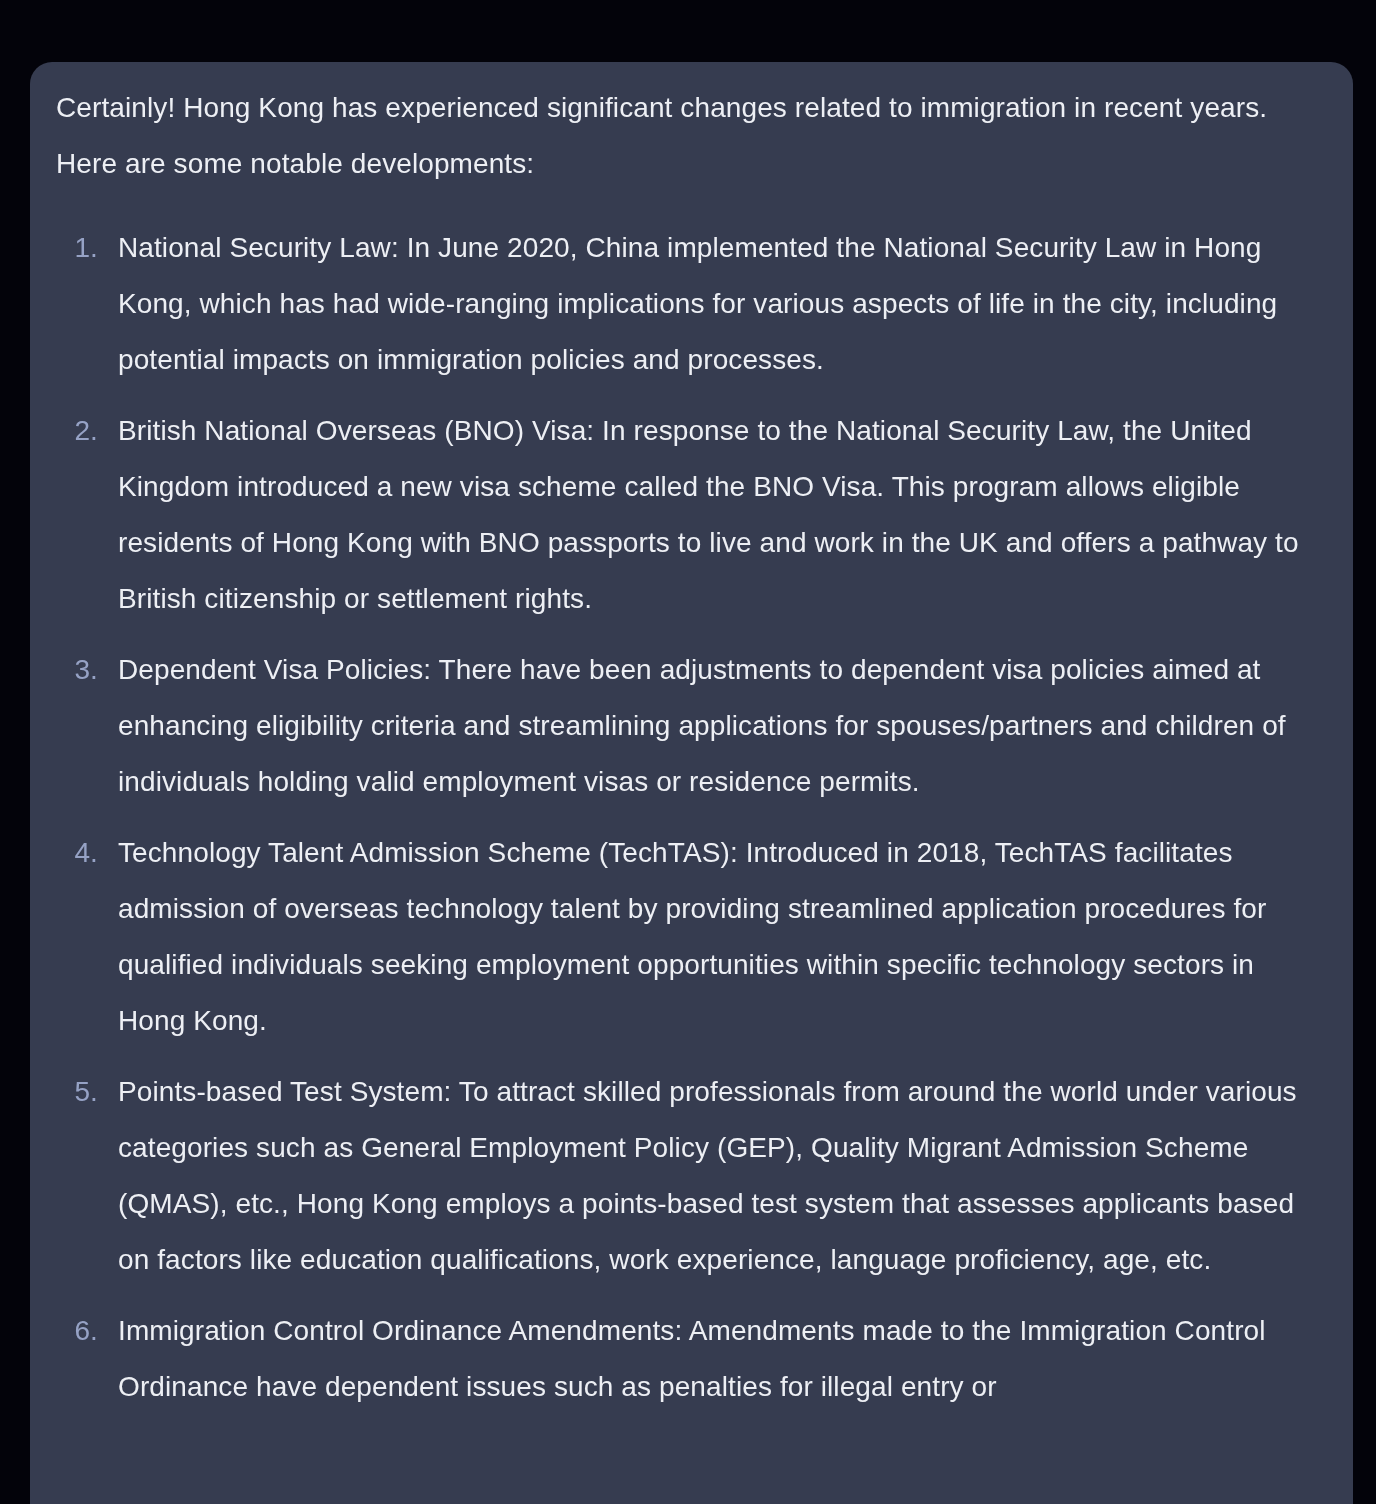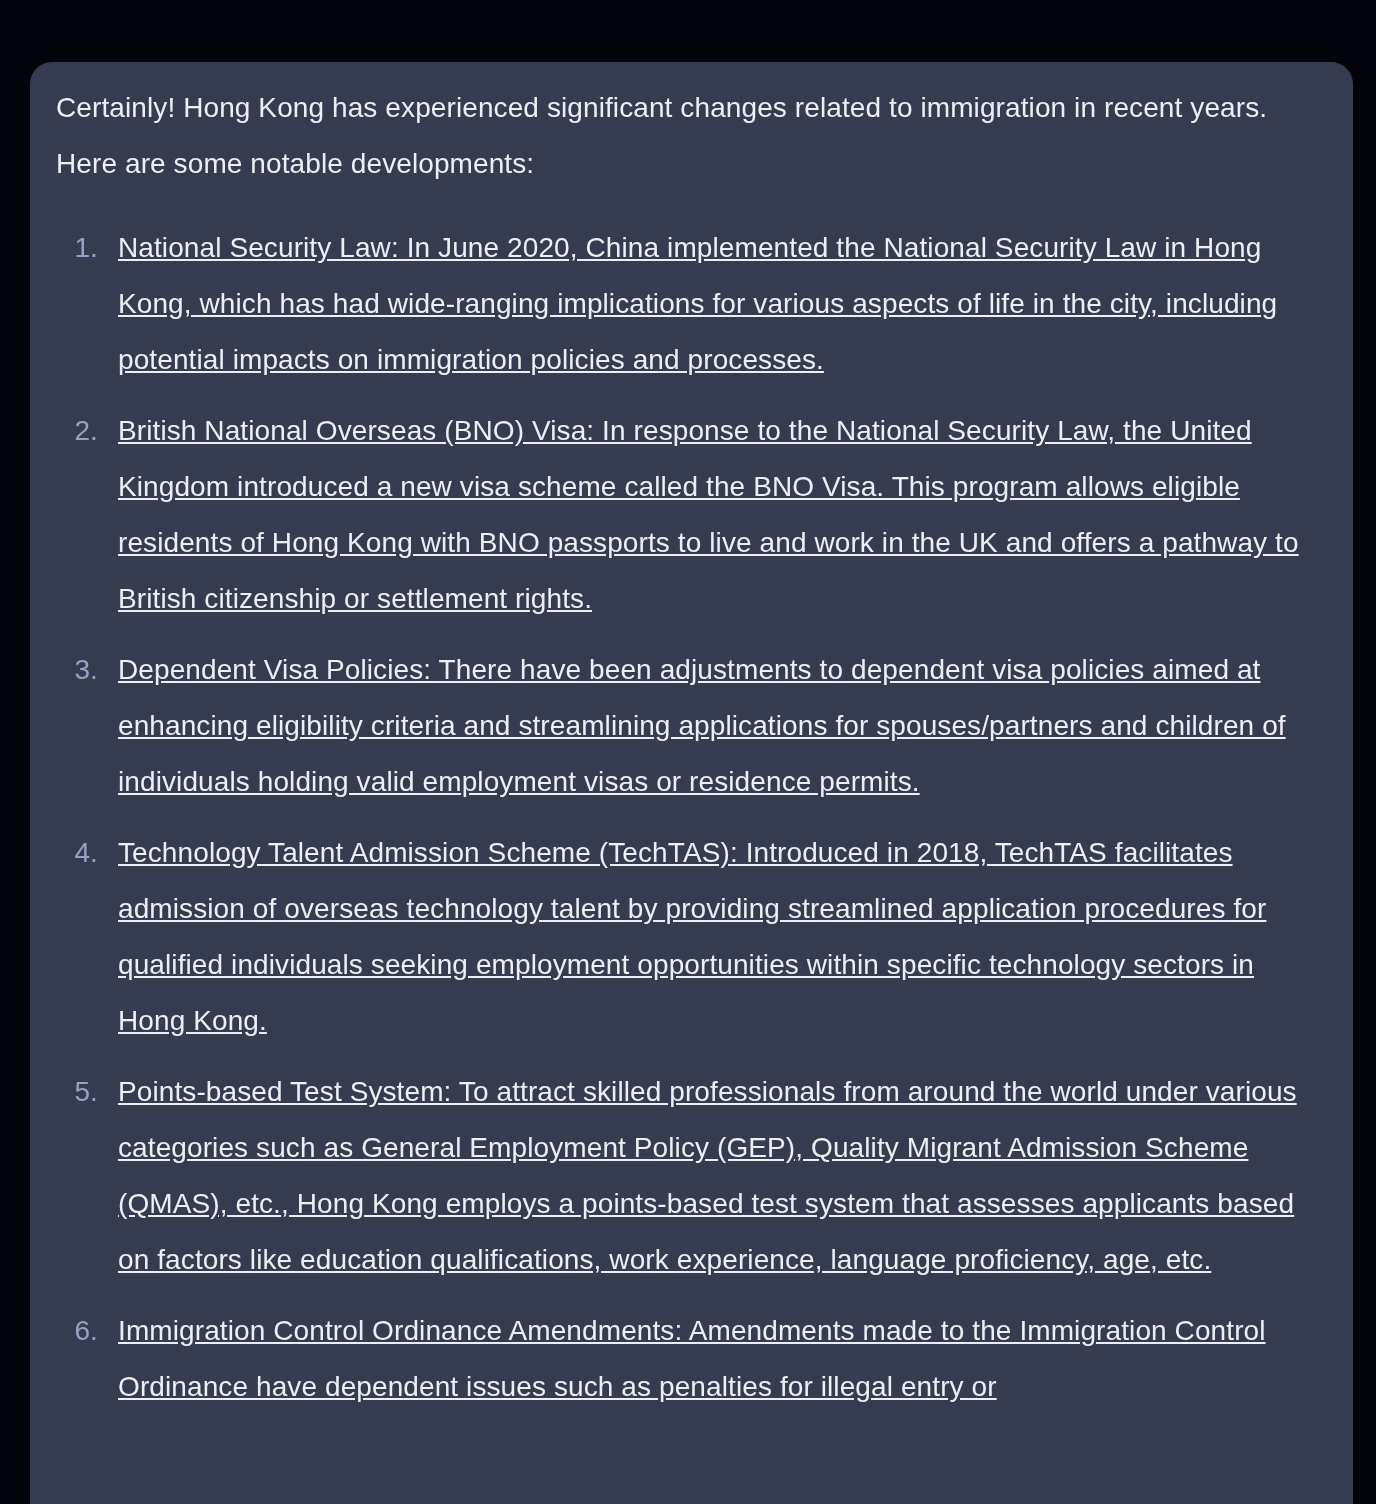--- a/index.html
+++ b/index.html
@@ -53,21 +53,20 @@
   .num {
     flex: 0 0 42px;
     width: 42px;
     text-align: right;
     margin-right: 20px;
     color: #96a2c5;
   }
   .txt {
     flex: 1 1 auto;
     min-width: 0;
-    text-decoration: underline;
   }
 </style>
 </head>
 <body>
 
 <div class="page">
   <div class="bubble">
     <p class="intro">Certainly! Hong Kong has experienced significant changes related to immigration in recent years. Here are some notable developments:</p>
     <ol class="list">
       <li class="item">

